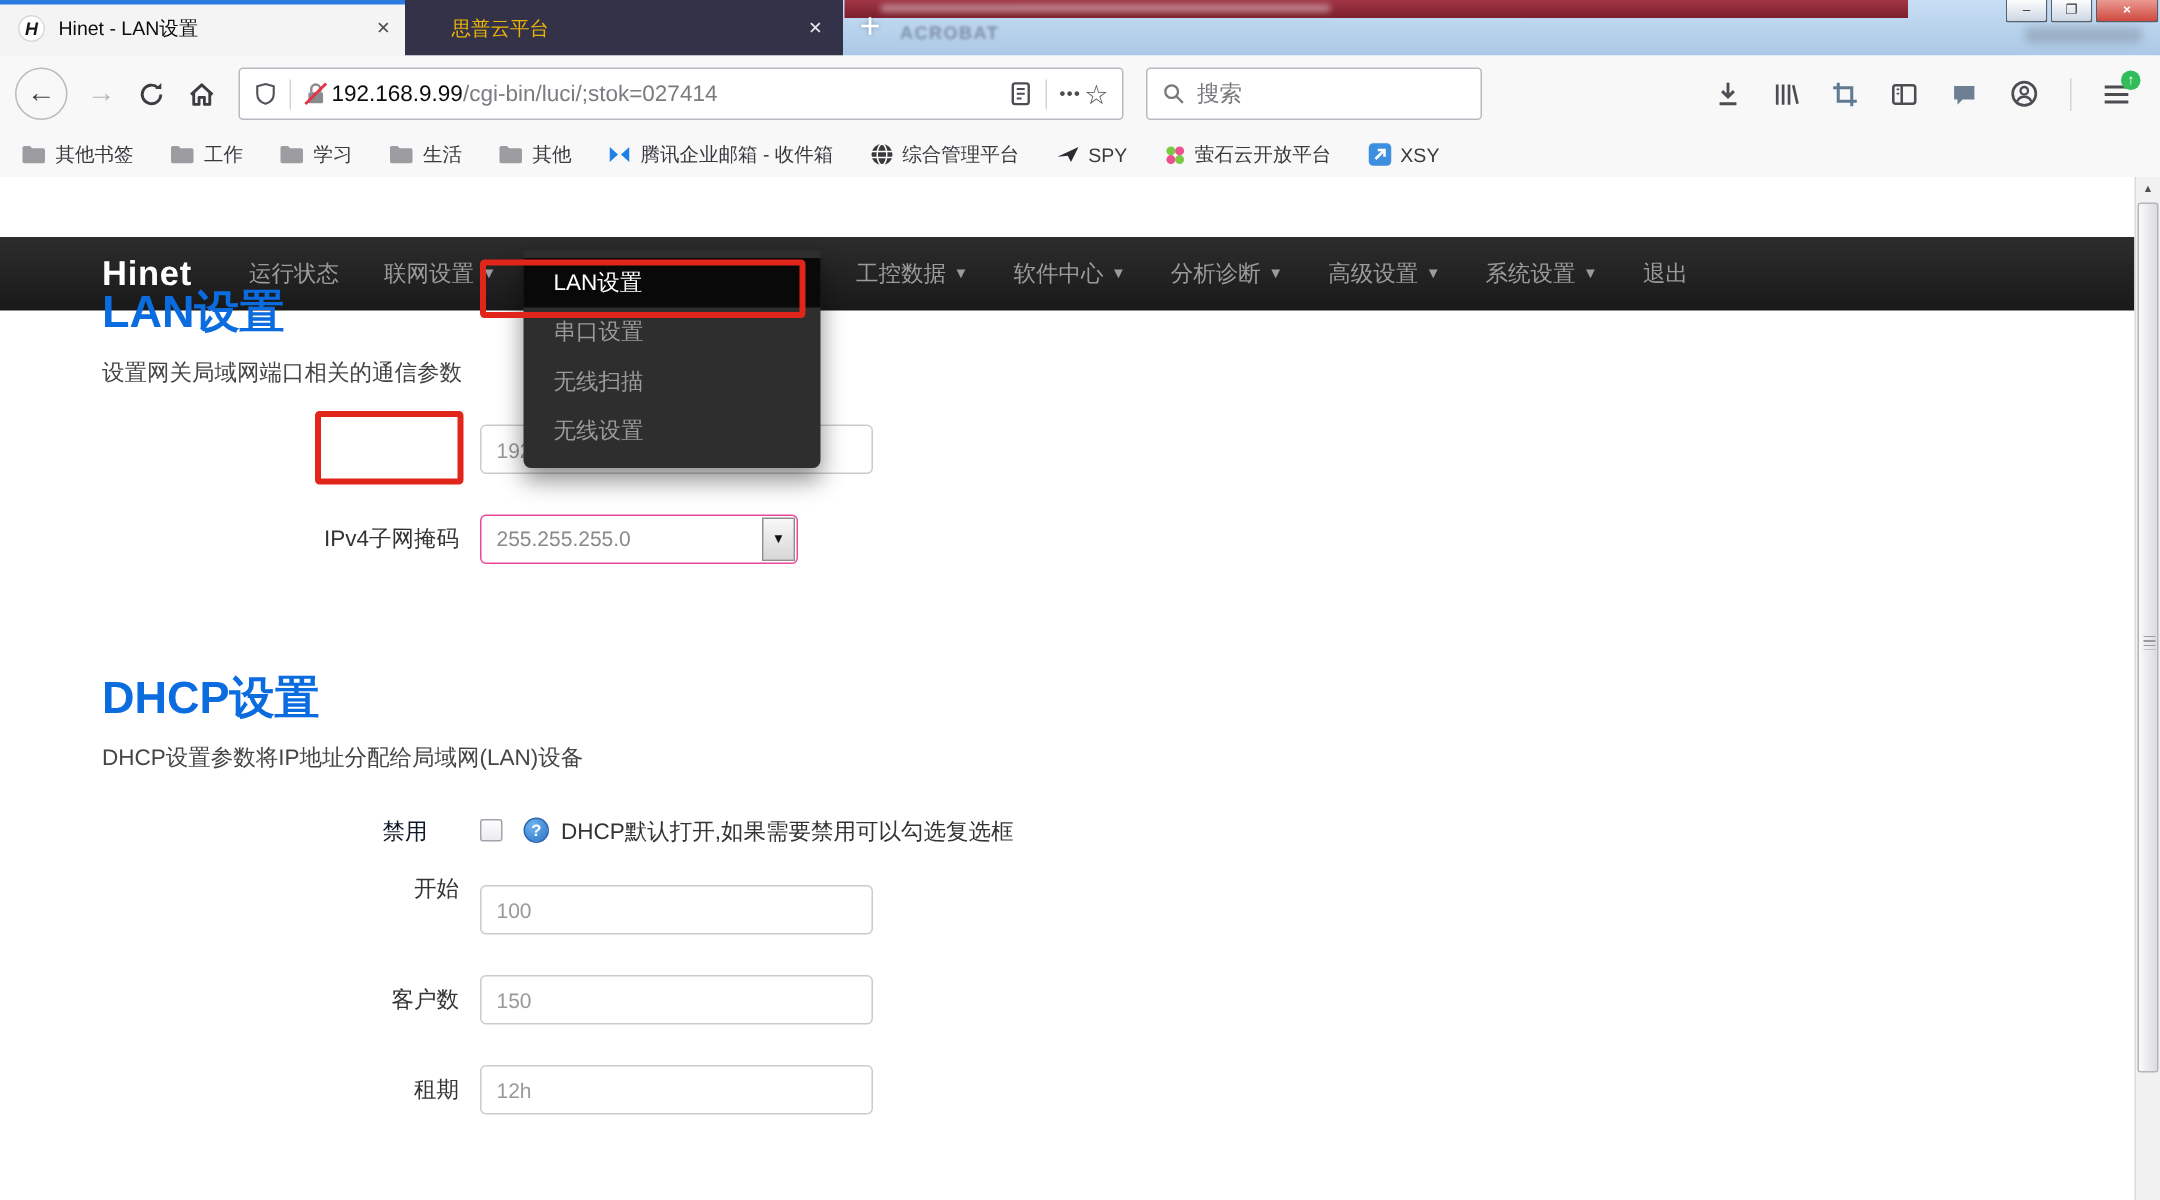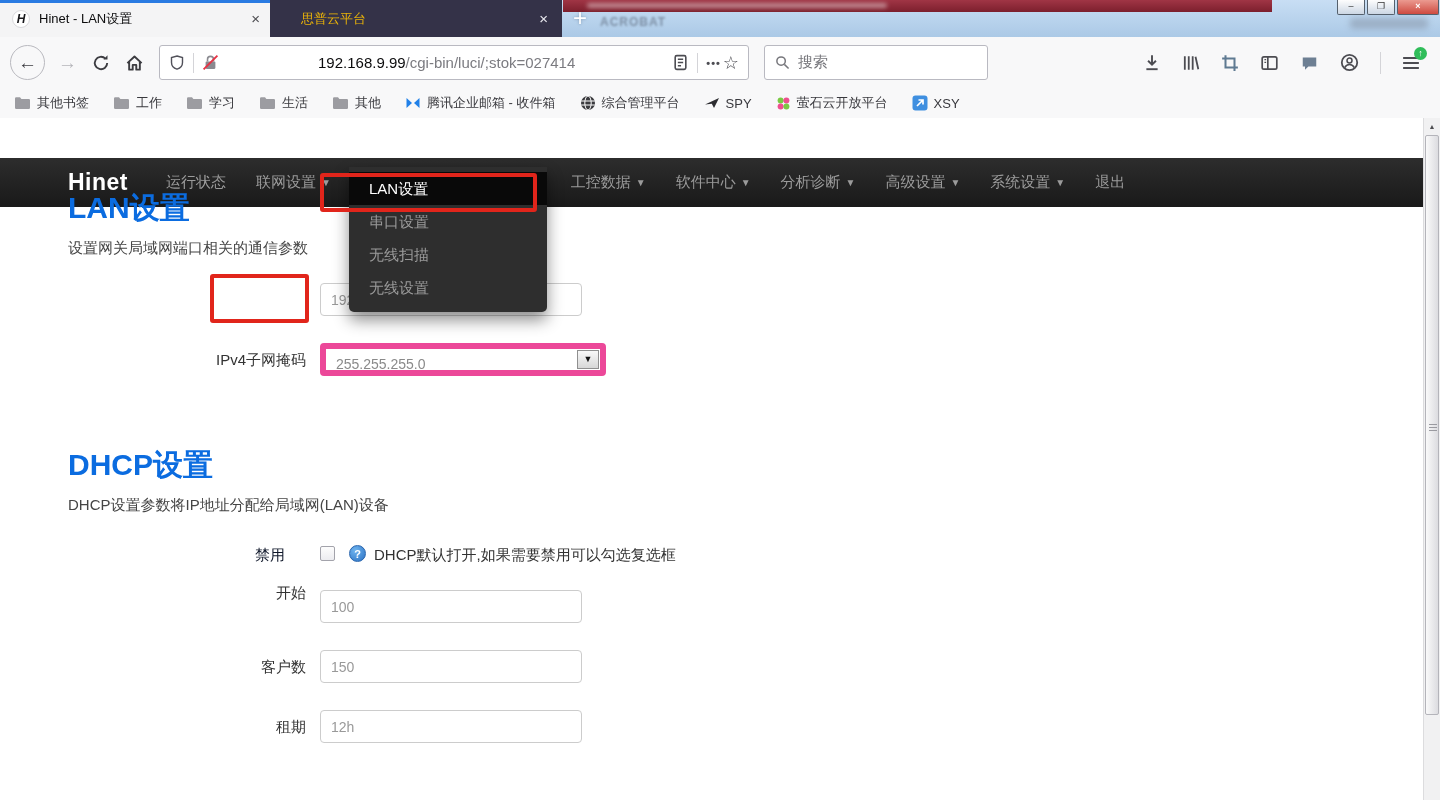--- a/index.html
+++ b/index.html
@@ -46,21 +46,21 @@
 
   
   .toolbar { position:absolute; left:0; top:37px; width:1440px; height:51px; background:#f8f8f9;
              display:flex; align-items:center; padding:0 10px; }
   .circ-back { width:35px; height:35px; border:1px solid #b9b9bf; border-radius:50%;
                display:flex; align-items:center; justify-content:center;
                font-size:19px; color:#3c3c41; background:#f8f8f9; }
   .nav-arrow-fwd { font-size:19px; color:#b5b5ba; margin-left:13px; }
   .tb-ico { margin-left:15px; display:flex; align-items:center; }
   .urlbox { margin-left:15px; width:590px; height:35px; background:#fff; border:1px solid #b9b9c1;
-            border-radius:3px; display:flex; align-items:center; padding:0 9px;text-align:center; }
+            border-radius:3px; display:flex; align-items:center; padding:0 9px; }
   .u-div { width:1px; height:20px; background:#d4d4d8; margin:0 8px; flex:0 0 auto; }
   .url-text { font-size:15px; white-space:nowrap; overflow:hidden; margin-left:2px; flex:1 1 auto; }
   .url-host { color:#0c0c0d; }
   .url-path { color:#7b7b80; }
   .dots { font-size:11px; letter-spacing:1px; color:#4c4c52; font-weight:bold; flex:0 0 auto; }
   .star { font-size:18px; color:#4c4c52; flex:0 0 auto; margin-left:2px; }
   .searchbox { margin-left:15px; width:224px; height:35px; background:#fff; border:1px solid #b9b9c1;
                border-radius:3px; display:flex; align-items:center; padding:0 10px; }
   .search-ph { font-size:15px; color:#77777c; margin-left:8px; }
   .right-icons { margin-left:auto; display:flex; align-items:center; gap:21px; padding-right:10px; }
@@ -92,21 +92,21 @@
   .dd-item.active { background:#090909; color:#fff; }
 
   
   .h-blue { position:absolute; left:68px; font-size:30px; font-weight:bold; color:#0b6ce0; }
   .subtxt { position:absolute; left:68px; font-size:15px; color:#454545; }
   .flabel { position:absolute; width:238px; left:68px; text-align:right; font-size:15px;
             color:#333; line-height:33px; height:33px; }
   .finput { position:absolute; left:320px; width:262px; height:33px; border:1px solid #ccc;
             border-radius:4px; background:#fff; font-size:14px; color:#999; padding:0 10px;
             font-family:"Liberation Sans", sans-serif; }
-  .fselect { position:absolute; left:320px; width:286px; height:33px; border:6px solid #ec4899;
+  .fselect { position:absolute; left:320px; width:212px; height:33px; border:1px solid #ec4899;
              border-radius:4px; background:#fff; font-size:14px; color:#8a8a8a;
              line-height:31px; padding:0 10px; }
   .sel-btn { position:absolute; right:1px; top:1px; bottom:1px; width:22px;
              border:1px solid #8f8f8f; background:linear-gradient(#f8f8f8,#d7d7d7);
              display:flex; align-items:center; justify-content:center;
              font-size:9px; color:#111; }
   .cbrow-label { position:absolute; left:68px; width:217px; text-align:right; font-size:15px;
                  color:#0f172a; line-height:18px; }
   .checkbox { position:absolute; left:320px; width:15px; height:15px; border:1px solid #a3a3ab;
               background:linear-gradient(#fdfdfd,#ececf0); border-radius:2px; }

